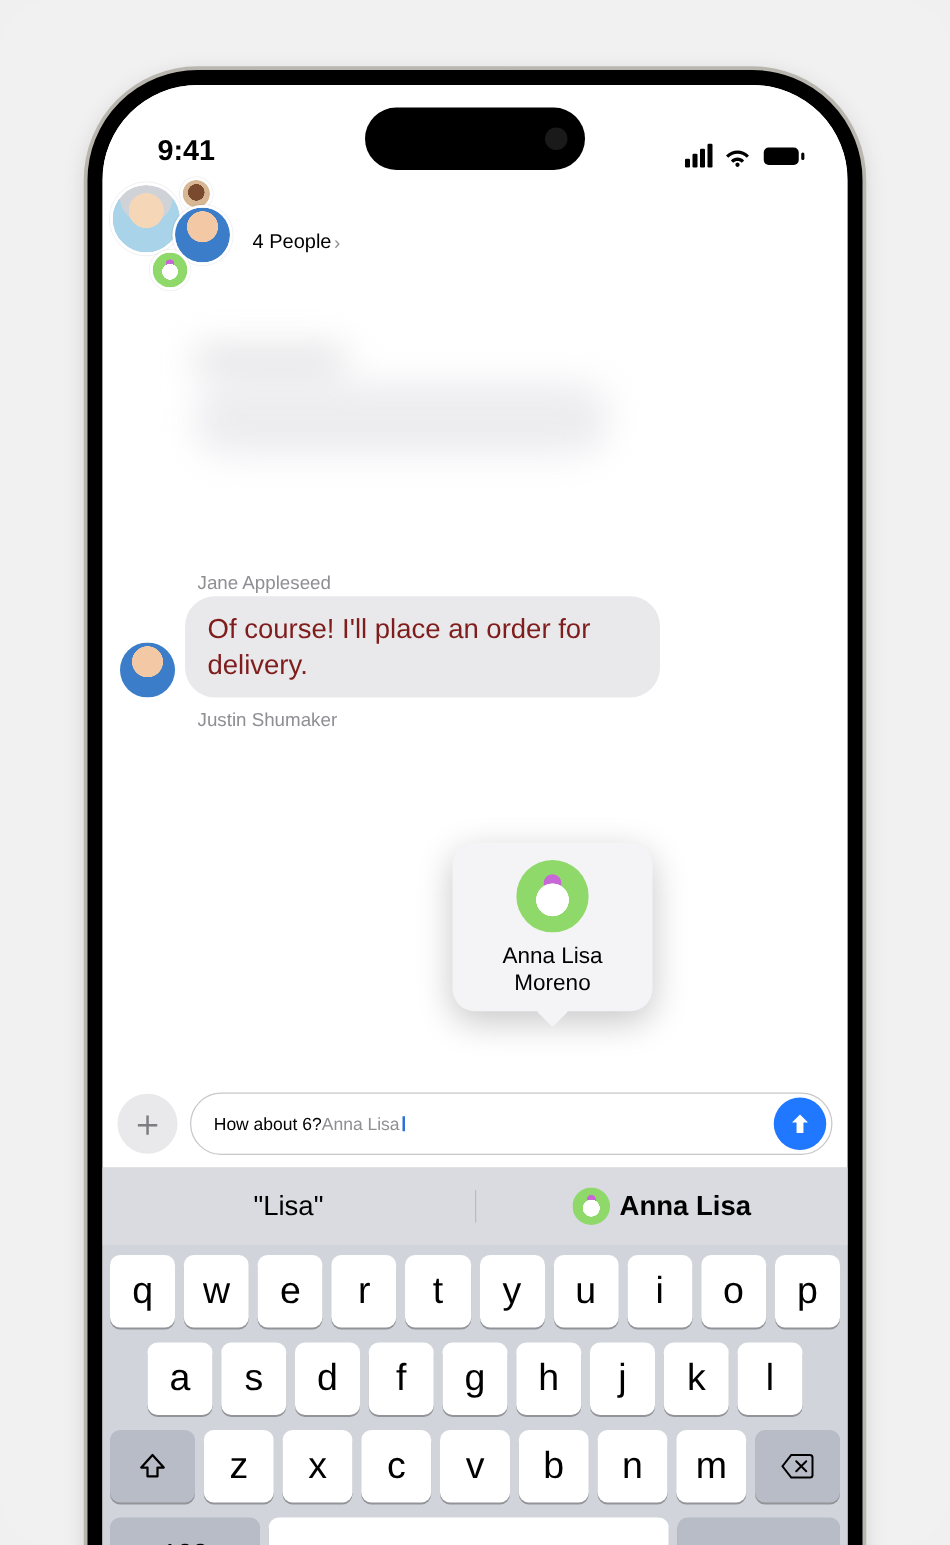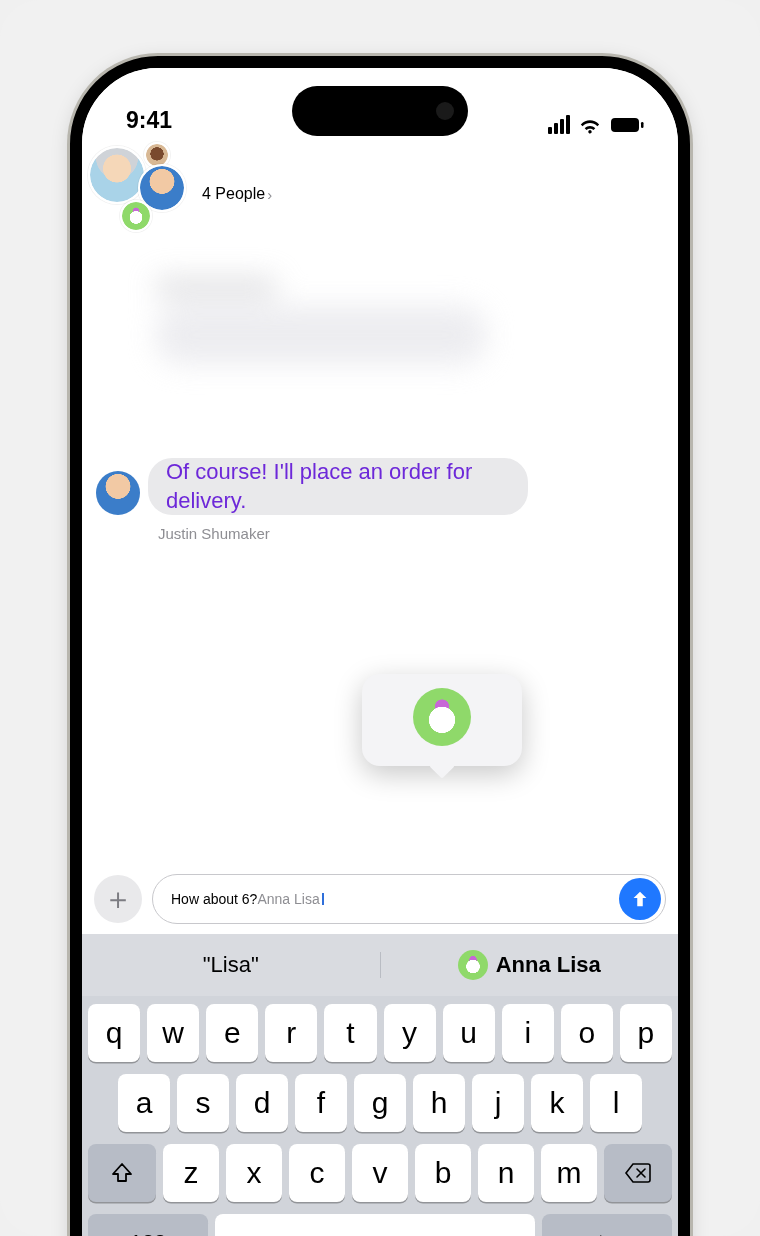--- a/index.html
+++ b/index.html
@@ -117,24 +117,24 @@
 .blur-area .ghost-bubble { height:58px; width:330px; background:#e5e5ea; border-radius:24px; margin-left:50px;}
 .timestamp { text-align:center; color:#8e8e93; font-size:17px; margin:18px 0 8px;}
 .timestamp .bold { font-weight:600; color:#8e8e93;}
 .msg-group { margin-bottom: 10px; }
 .sender-name { font-size:15px; color:#8e8e93; margin-left:62px; margin-bottom:2px;}
 .msg-row { display:flex; align-items:flex-end; gap:8px;}
 .msg-avatar { width:44px; height:44px; border-radius:50%; flex-shrink:0; }
 .bubble {
   background:#e9e9eb;
   border-radius:24px;
-  padding:0 18px;
+  padding:12px 18px;
   font-size:22px;
   line-height:1.3;
-  color:#6d28d9;
+  color:#7f1d1d;
   max-width: 380px;
   position: relative;
 }
 .bubble::before{
   content:"";
   position:absolute;
   left:-6px; bottom:4px;
   width:16px; height:16px;
   background:#e9e9eb;
   border-bottom-right-radius:14px;
@@ -315,36 +315,38 @@
       </div>
 
       <div class="thread">
         <div class="blur-area">
           <div class="ghost-name"></div>
           <div class="ghost-bubble"></div>
         </div>
 
 
         <div class="msg-group">
+          <div class="sender-name">Jane Appleseed</div>
           <div class="msg-row">
             <div class="msg-avatar">
                 <div class="face face-jane"></div>
               </div>
             <div class="bubble">Of course! I'll place an order for delivery.</div>
           </div>
         </div>
 
         <div class="msg-group">
           <div class="sender-name">Justin Shumaker</div>
         </div>
 
         <div class="mention-popover">
           <div class="popover-avatar">
               <div class="face face-unicorn"></div>
             </div>
+          <div class="popover-name">Anna Lisa Moreno</div>
         </div>
       </div>
 
       <div class="compose">
         <div class="plus-btn">
           <span>＋</span>
         </div>
         <div class="input-wrap">
           <span class="input-text">How about 6? </span>
           <span class="input-mention">Anna Lisa</span>

